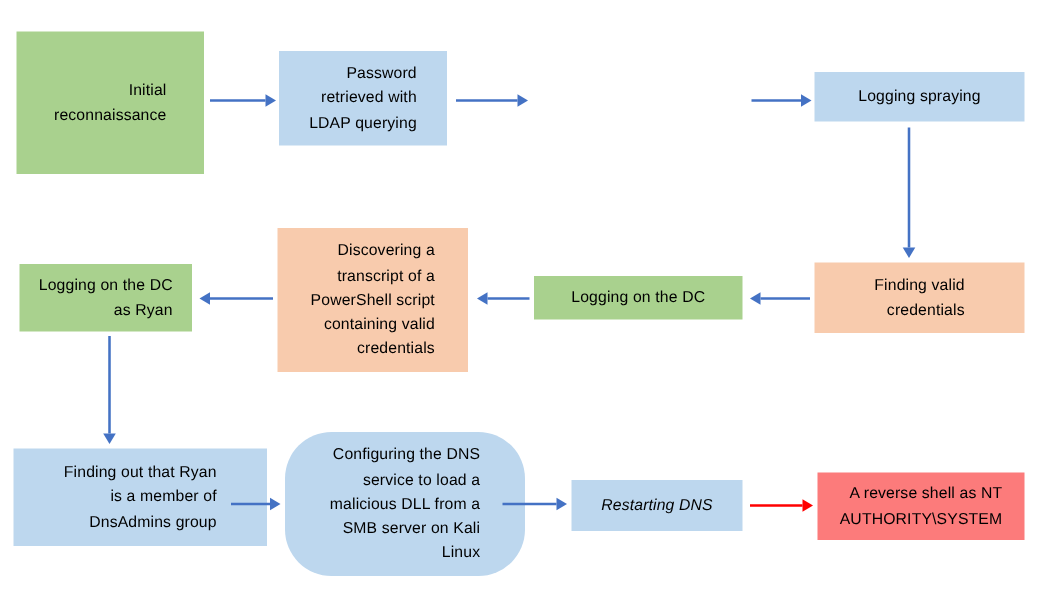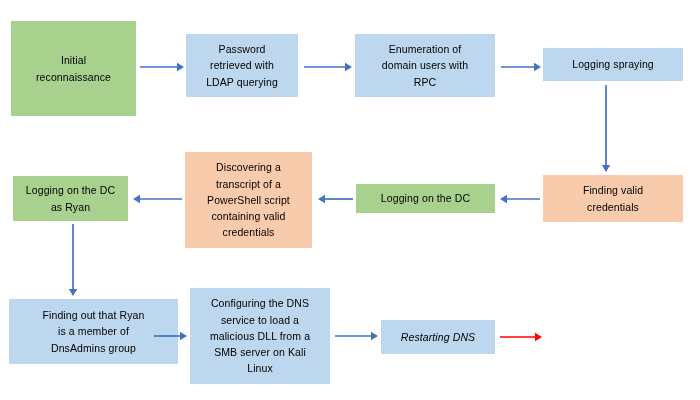--- a/index.html
+++ b/index.html
@@ -15,21 +15,21 @@
     background: #ffffff;
     overflow: hidden;
     font-family: "Liberation Sans", sans-serif;
   }
   .node {
     position: absolute;
     box-sizing: border-box;
     display: flex;
     align-items: center;
     justify-content: center;
-    text-align: center;
+    text-align: right;
     color: #000000;
     font-size: 10.5px;
     line-height: 1.55;
     padding: 2px 5px;
     white-space: pre-line;
     letter-spacing: 0.1px;
   }
   .node.green  { background: #A9D18E; }
   .node.blue   { background: #BDD7EE; }
   .node.orange { background: #F8CBAD; }
@@ -43,43 +43,42 @@
 </style>
 </head>
 <body>
 
 <div id="canvas">
     <div class="node green" style="left: 11px; top: 21px; width: 125px; height: 95px;">Initial
 reconnaissance</div>
     <div class="node blue" style="left: 186px; top: 34px; width: 112px; height: 63px;">Password
 retrieved with
 LDAP querying</div>
-    <div class="node blue" style="left: 355px; top: 34px; width: 140px; height: 63px;">Enumeration of
-domain users with
-RPC</div>
     <div class="node blue" style="left: 543px; top: 48px; width: 140px; height: 33px;">Logging spraying</div>
     <div class="node orange" style="left: 543px; top: 175px; width: 140px; height: 47px;">Finding valid
 credentials</div>
     <div class="node green" style="left: 356px; top: 184px; width: 139px; height: 29px;">Logging on the DC</div>
     <div class="node orange" style="left: 185px; top: 152px; width: 127px; height: 96px;">Discovering a
 transcript of a
 PowerShell script
 containing valid
 credentials</div>
     <div class="node green" style="left: 13px; top: 176px; width: 115px; height: 45px;">Logging on the DC
 as Ryan</div>
     <div class="node blue" style="left: 9px; top: 299px; width: 169px; height: 65px;">Finding out that Ryan
 is a member of
 DnsAdmins group</div>
-    <div class="node blue" style="left: 190px; top: 288px; width: 140px; height: 96px;">Configuring the DNS
+    <div class="node blue" style="left: 190px; top: 288px; width: 160px; height: 96px; border-radius: 31px;">Configuring the DNS
 service to load a
 malicious DLL from a
 SMB server on Kali
 Linux</div>
     <div class="node blue" style="left: 381px; top: 320px; width: 114px; height: 34px; font-style: italic;">Restarting DNS</div>
+    <div class="node red" style="left: 545px; top: 315px; width: 138px; height: 45px;">A reverse shell as NT
+AUTHORITY\SYSTEM</div>
     <div class="connector" style="left: 140px; top: 62px; width: 44px; height: 10px;">
       <svg width="44" height="10" viewBox="0 0 44 10">
         <line x1="0" y1="5" x2="37" y2="5" stroke="#4472C4" stroke-width="1.7"></line>
         <polygon points="44,5 37,0.7999999999999998 37,9.2" fill="#4472C4"></polygon>
       </svg>
     </div>
     <div class="connector" style="left: 304px; top: 62px; width: 48px; height: 10px;">
       <svg width="48" height="10" viewBox="0 0 48 10">
         <line x1="0" y1="5" x2="41" y2="5" stroke="#4472C4" stroke-width="1.7"></line>
         <polygon points="48,5 41,0.7999999999999998 41,9.2" fill="#4472C4"></polygon>

